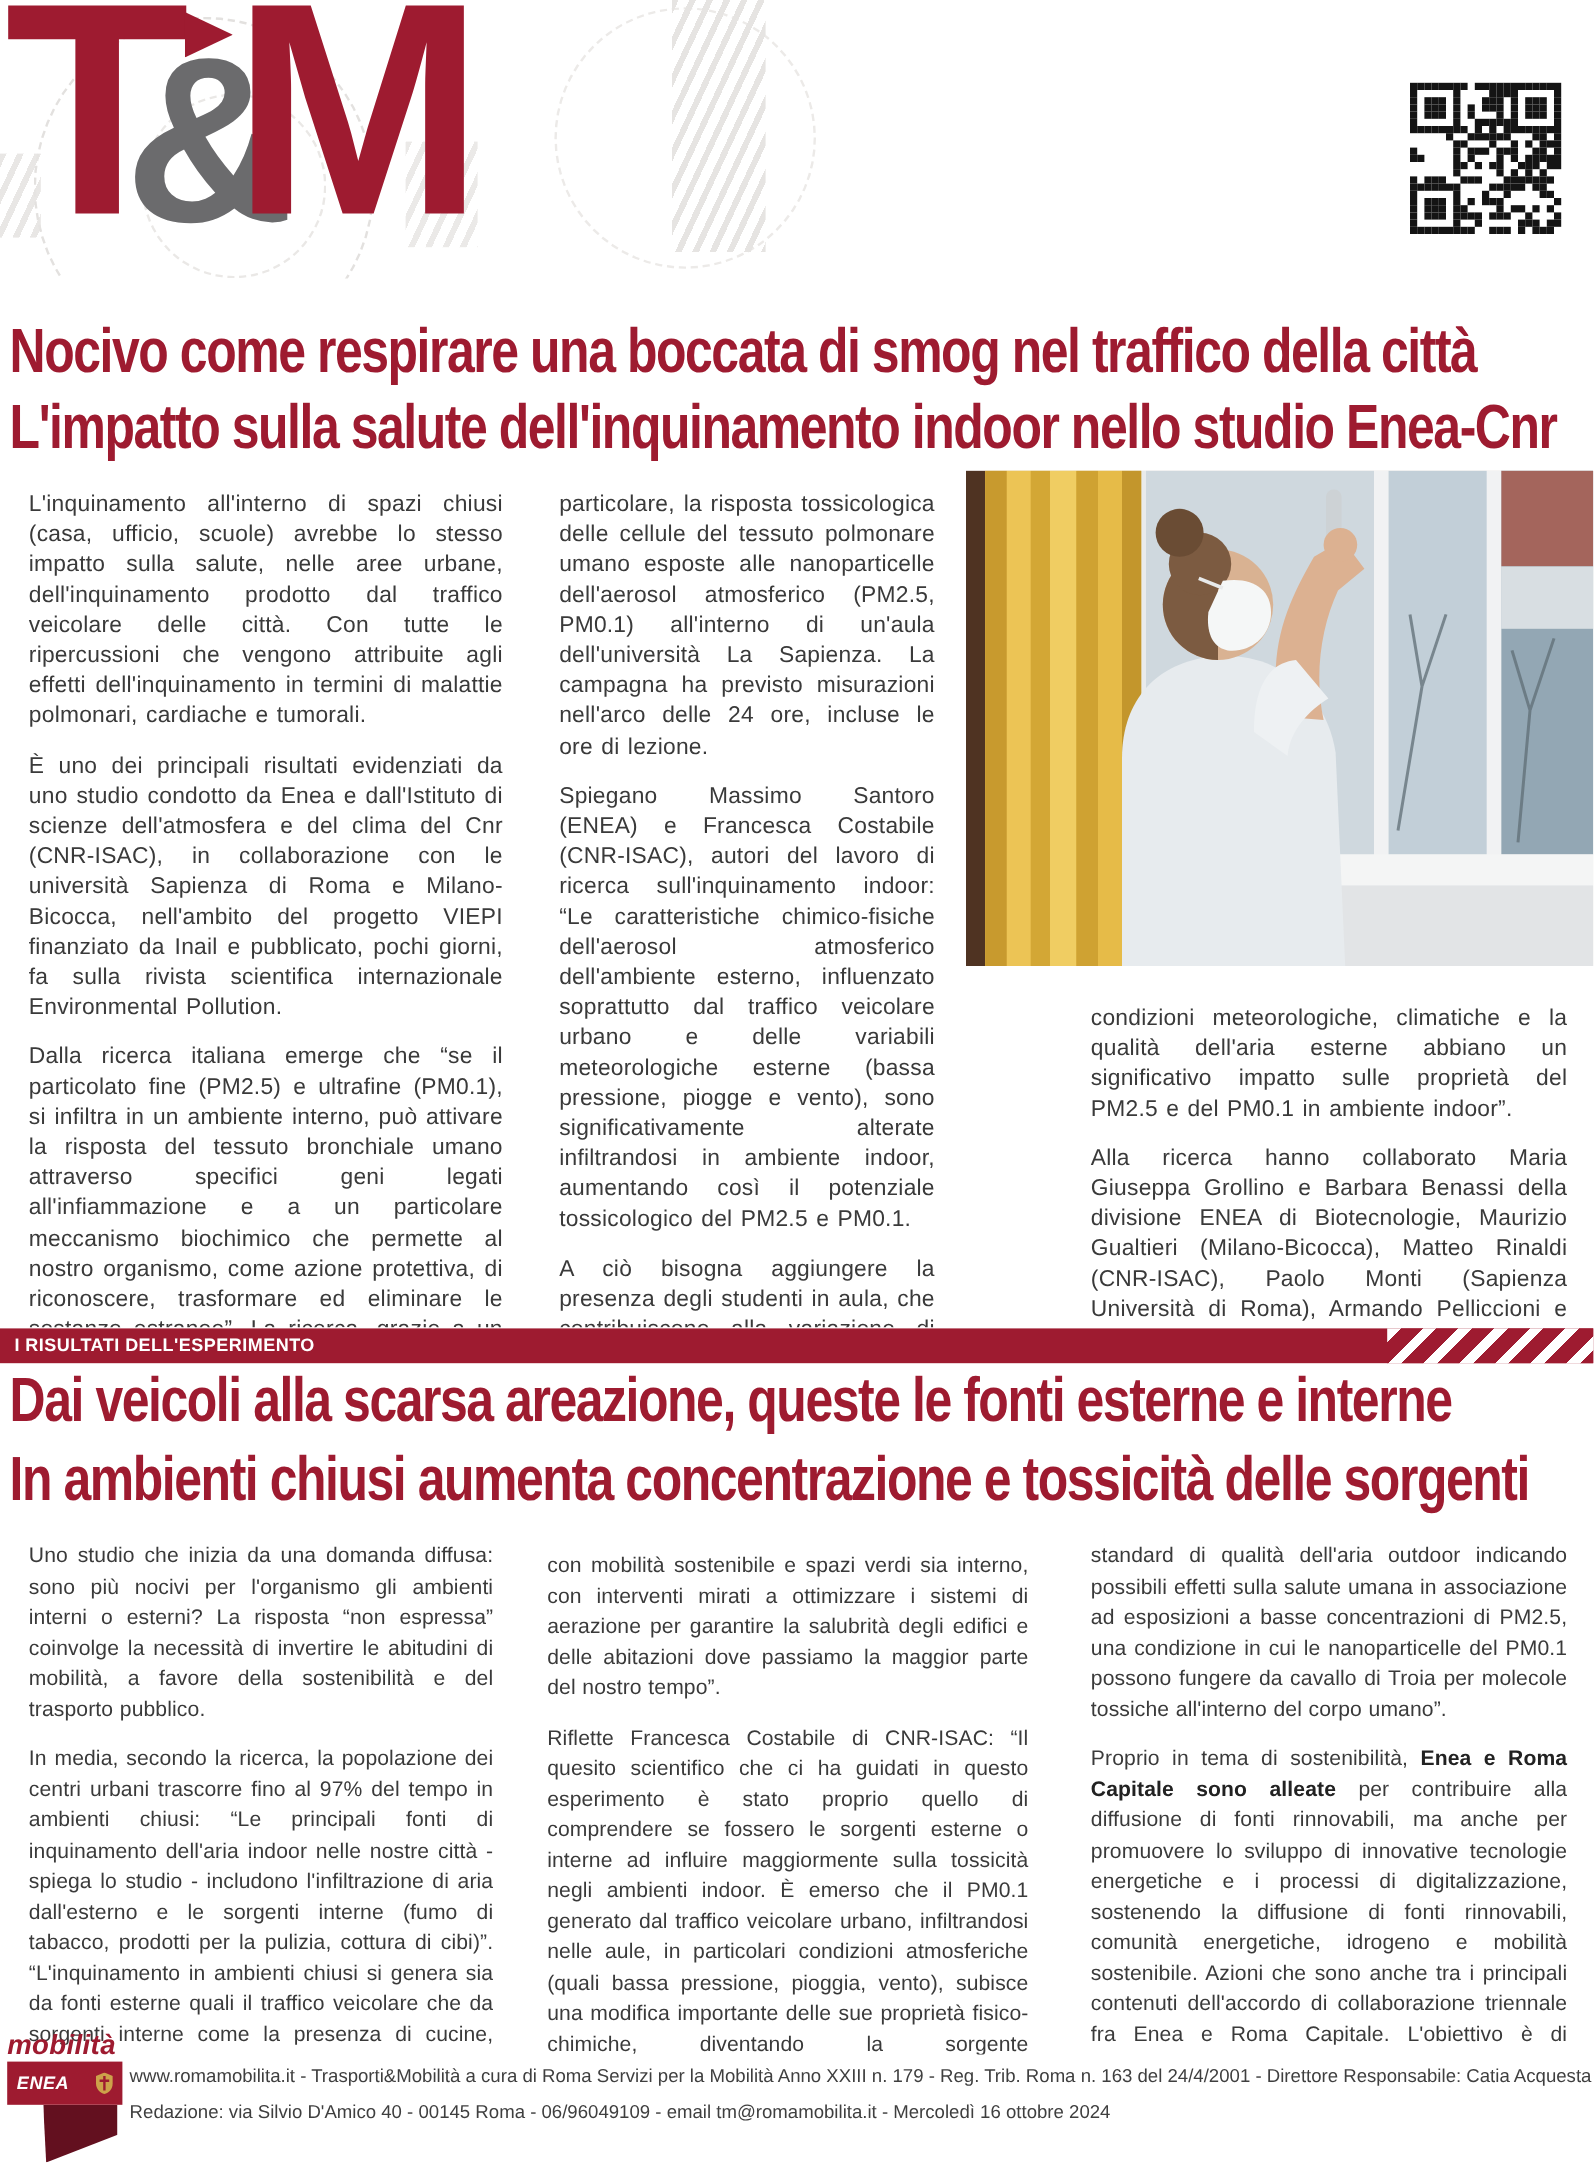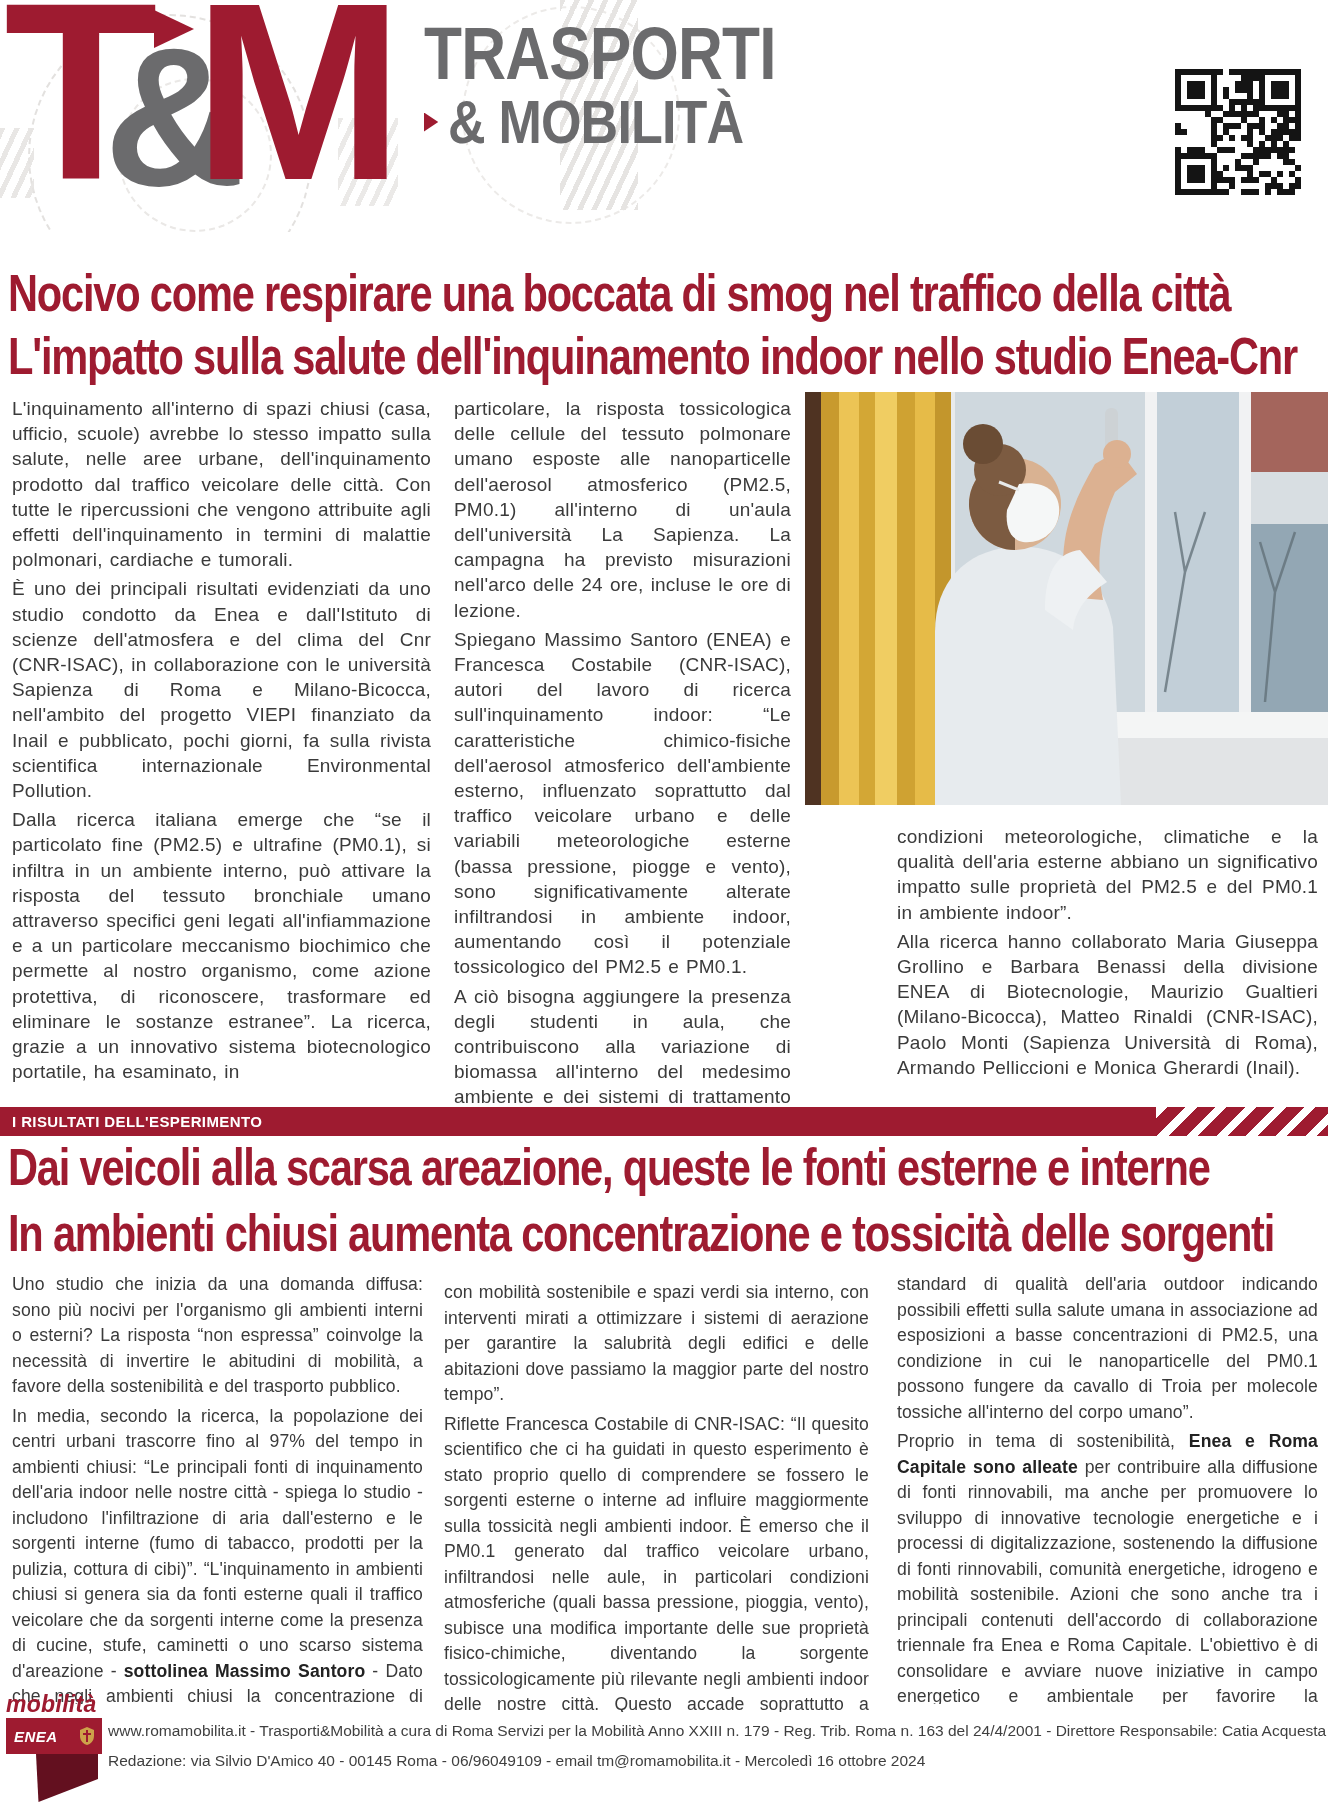--- a/index.html
+++ b/index.html
@@ -65,21 +65,21 @@
   .headline{position:absolute;left:8px;white-space:nowrap;font-weight:700;color:var(--accent);
             font-size:52px;line-height:58px;letter-spacing:-1.5px;
             transform:scaleX(.8);transform-origin:0 50%;}
   .h1{top:264px;}
   .h2{top:327px;}
   .h3{top:1138px;}
   .h4{top:1204px;}
 
   
   .col{position:absolute;text-align:justify;overflow:hidden;color:var(--text);}
-  .col p{margin:4px;white-space:pre-line;}
+  .col p{margin:16px;white-space:pre-line;}
   .top-col{font-size:19px;line-height:25.2px;letter-spacing:.2px;word-spacing:1.5px;}
   .c1a{left:8px;top:392px;width:427px;height:714px;}
   .c1b{left:450px;top:392px;width:345px;height:714px;}
   .c1c{left:893px;top:820px;width:429px;height:286px;}
   .bot-col{font-size:17.6px;line-height:25.5px;letter-spacing:.1px;word-spacing:.5px;}
   .c2a{left:8px;top:1268px;width:419px;height:436px;}
   .c2b{left:440px;top:1276px;width:433px;height:436px;}
   .c2c{left:893px;top:1268px;width:429px;height:436px;}
   .col b{color:#222;}
 
@@ -112,27 +112,20 @@
       <div class="deco hatch ht3"></div>
     </div>
 
     <div class="tm-logo">
       <span class="tm-t">T</span>
       <span class="tm-amp">&amp;</span>
       <span class="tm-m">M</span>
       <span class="tm-arrow"></span>
     </div>
 
-    <div class="mast-title">
-      <div class="mast-title-1">TRASPORTI</div>
-      <div class="mast-title-2">
-        <span class="mini-arrow"></span>
-        <span>&amp; MOBILITÀ</span>
-      </div>
-    </div>
 
     <div class="qr-box">
       <div class="qr-grid">
           <i style="left:0px;top:0px"></i>
           <i style="left:6px;top:0px"></i>
           <i style="left:12px;top:0px"></i>
           <i style="left:18px;top:0px"></i>
           <i style="left:24px;top:0px"></i>
           <i style="left:30px;top:0px"></i>
           <i style="left:36px;top:0px"></i>

